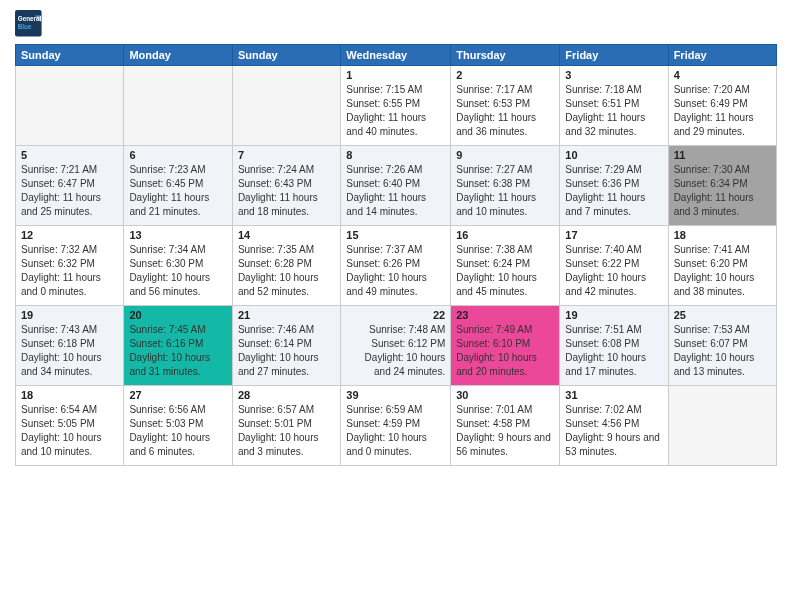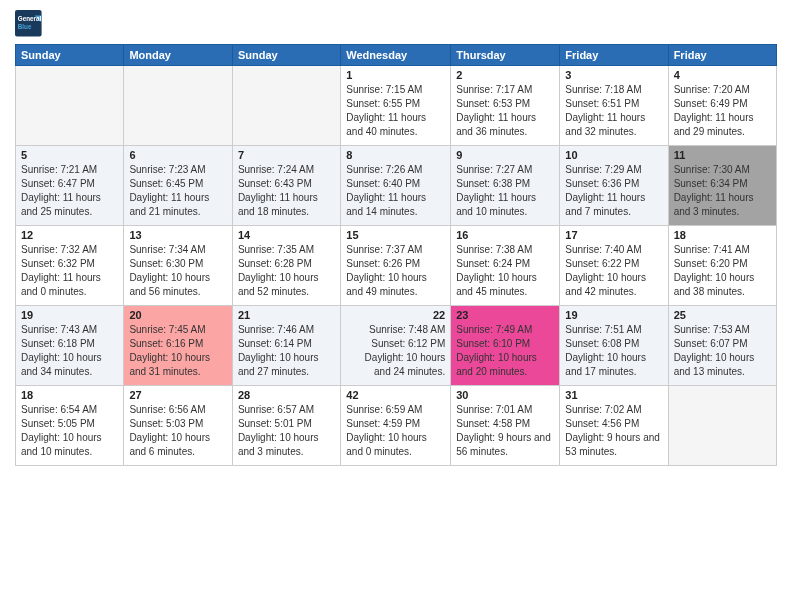--- a/index.html
+++ b/index.html
@@ -198,21 +198,21 @@
           <td>
             <span class="day-number">18</span>
             <div class="cell-text">Sunrise: 7:41 AM<br>Sunset: 6:20 PM<br>Daylight: 10 hours and 38 minutes.</div>
           </td>
         </tr>
         <tr>
           <td style="background: rgb(240, 244, 248);">
             <span class="day-number">19</span>
             <div class="cell-text">Sunrise: 7:43 AM<br>Sunset: 6:18 PM<br>Daylight: 10 hours and 34 minutes.</div>
           </td>
-          <td style="background: #fca5a5;">
+          <td style="background: #14b8a6;">
             <span class="day-number">20</span>
             <div class="cell-text">Sunrise: 7:45 AM<br>Sunset: 6:16 PM<br>Daylight: 10 hours and 31 minutes.</div>
           </td>
           <td style="background: rgb(240, 244, 248);">
             <span class="day-number">21</span>
             <div class="cell-text">Sunrise: 7:46 AM<br>Sunset: 6:14 PM<br>Daylight: 10 hours and 27 minutes.</div>
           </td>
           <td style="background: rgb(240, 244, 248); text-align: right;">
             <span class="day-number">22</span>
             <div class="cell-text">Sunrise: 7:48 AM<br>Sunset: 6:12 PM<br>Daylight: 10 hours and 24 minutes.</div>
@@ -237,21 +237,21 @@
           </td>
           <td>
             <span class="day-number">27</span>
             <div class="cell-text">Sunrise: 6:56 AM<br>Sunset: 5:03 PM<br>Daylight: 10 hours and 6 minutes.</div>
           </td>
           <td>
             <span class="day-number">28</span>
             <div class="cell-text">Sunrise: 6:57 AM<br>Sunset: 5:01 PM<br>Daylight: 10 hours and 3 minutes.</div>
           </td>
           <td>
-            <span class="day-number">42</span>
+            <span class="day-number">39</span>
             <div class="cell-text">Sunrise: 6:59 AM<br>Sunset: 4:59 PM<br>Daylight: 10 hours and 0 minutes.</div>
           </td>
           <td>
             <span class="day-number">30</span>
             <div class="cell-text">Sunrise: 7:01 AM<br>Sunset: 4:58 PM<br>Daylight: 9 hours and 56 minutes.</div>
           </td>
           <td>
             <span class="day-number">31</span>
             <div class="cell-text">Sunrise: 7:02 AM<br>Sunset: 4:56 PM<br>Daylight: 9 hours and 53 minutes.</div>
           </td>

